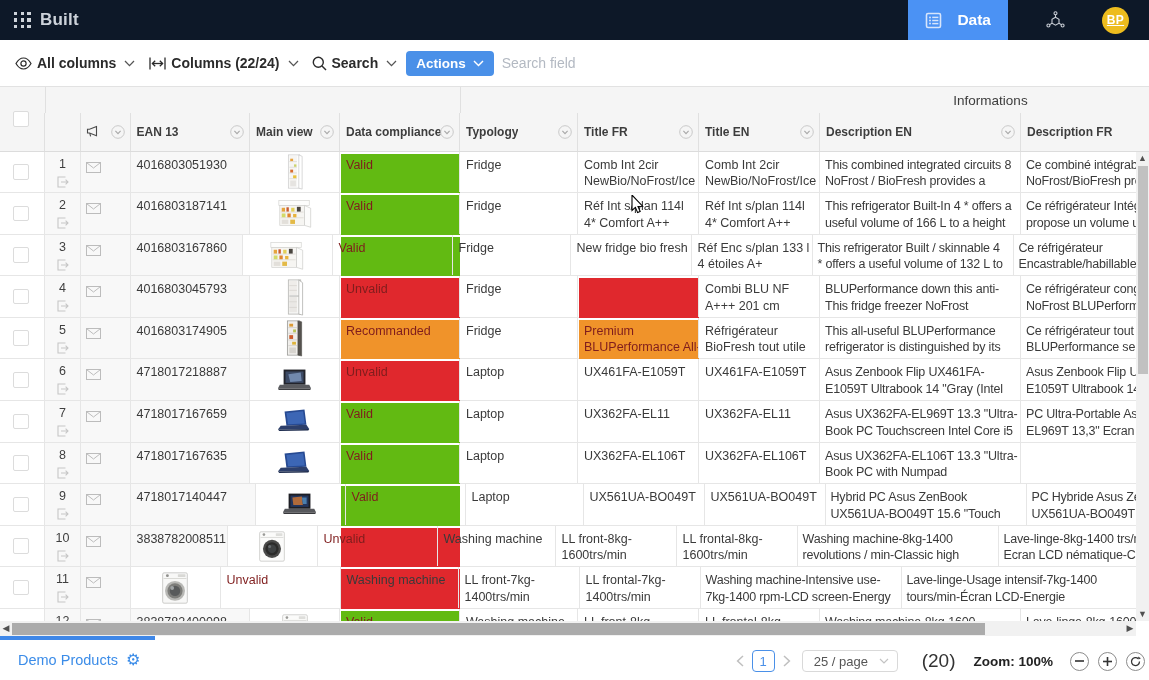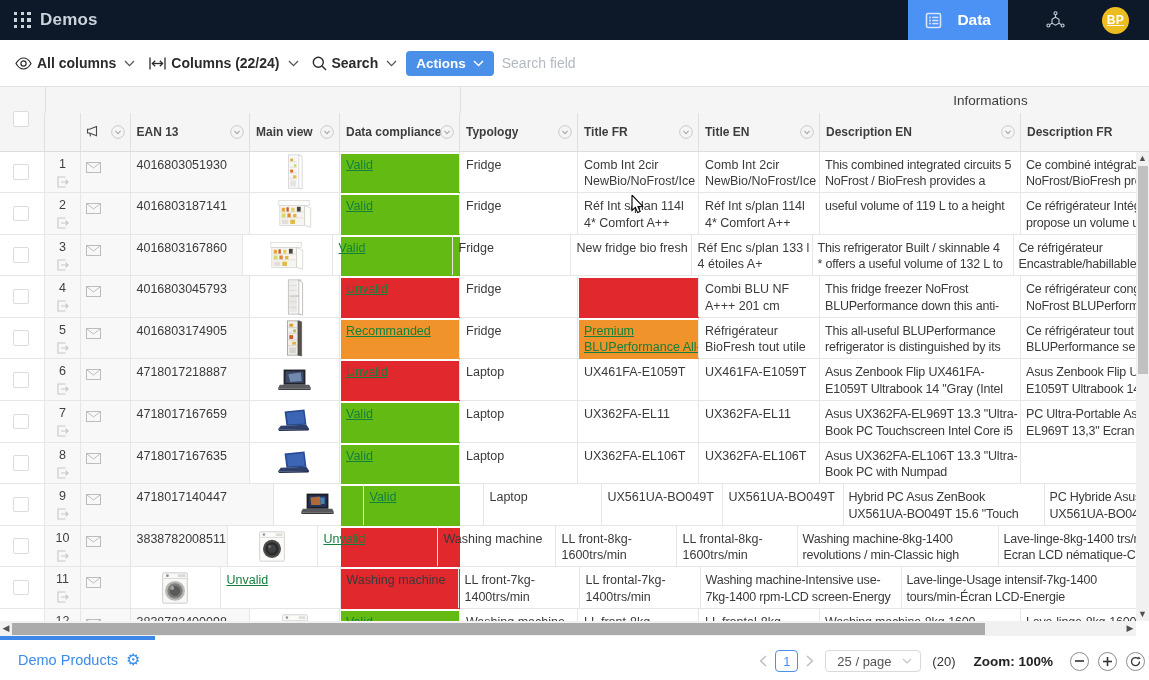--- a/index.html
+++ b/index.html
@@ -45,21 +45,21 @@
   .row { display:flex; height:41.6px; border-bottom:1px solid #e6e6e6; position:relative; }
   .cell { height:100%; border-right:1px solid #e6e6e6; position:relative; z-index:2; overflow:hidden; padding:5px 8px 0 6px; font-size:12.5px; line-height:16.5px; color:#3a3a3a; }
   .cell .ln { white-space:nowrap; }
   .c-check { display:flex; align-items:center; justify-content:flex-start; padding:0 0 0 13px; background:#fff; }
   .c-num { background:#f8f8f8; display:flex; flex-direction:column; align-items:center; padding:4px 0 0 0; color:#3f3f3f; }
   .c-num .opn { margin-top:3.5px; }
   .c-mail { background:#f8f8f8; padding-top:10px; padding-left:5px; }
   .c-ean { background:#f8f8f8; }
   .c-img { display:flex; align-items:center; justify-content:center; padding:0; }
   .fill { position:absolute; z-index:1; top:2px; bottom:-1px; }
-  .filltext { color:#15803d;text-decoration:underline; }
+  .filltext { color:#7f1d1d; }
   .ghost { border-right:none; }
 
   
   .vscroll { position:absolute; left:1136px; top:65.5px; width:13px; height:469.5px; background:#f1f1f1; z-index:10; }
   .vthumb { position:absolute; left:1.5px; width:10px; top:14px; height:208px; background:#c1c1c1; }
   .varrow { position:absolute; left:0; width:13px; height:13px; color:#505050; font-size:9px; line-height:13px; text-align:center; }
   .hscroll { position:absolute; left:0; top:535px; width:1136px; height:15px; background:#f1f1f1; z-index:10; }
   .hthumb { position:absolute; top:1.5px; height:12px; left:12px; width:973px; background:#ababab; }
   .harrow { position:absolute; top:0; width:12px; height:15px; color:#505050; font-size:9px; line-height:15px; text-align:center; }
   .corner { position:absolute; left:1136px; top:535px; width:13px; height:15px; background:#fff; z-index:10; }
@@ -67,21 +67,21 @@
   
   .footer { position:absolute; left:0; top:636px; width:1149px; height:44px; background:#fff; }
   .tab-indicator { position:absolute; left:0; top:0; width:155px; height:4px; background:#3e87e8; }
   .sheet-tab { position:absolute; left:18px; top:16px; display:flex; align-items:center; gap:8px; color:#3b8ce8; font-size:14.5px; cursor:pointer; }
   .gear { font-size:16px; line-height:16px; color:#3b8ce8; }
   .pager { position:absolute; right:4px; top:0; height:44px; padding-top:6px; display:flex; align-items:center; }
   .pg-arrow { color:#bfbfbf; font-size:14px; padding:0 8px; }
   .pg-num { width:23px; height:22px; border:1px solid #4a90e8; border-radius:4px; color:#4a90e8; font-size:13px; display:flex; align-items:center; justify-content:center; background:#fff; }
   .pg-size { width:96px; height:22px; border:1px solid #d9d9d9; border-radius:4px; background:#fff; color:#555; font-size:13px; display:flex; align-items:center; margin-left:3px; padding-left:11px; position:relative; }
   .pg-size .chev { position:absolute; right:8px; top:50%; margin-top:-3px; }
-  .pg-total { color:#333; font-size:13px; margin:0 18px 0 11px; }
+  .pg-total { color:#333; font-size:19px; margin:0 18px 0 24px; }
   .pg-zoom { color:#222; font-size:13.5px; font-weight:700; margin-right:17px; }
   .circle-btn { width:19px; height:19px; border-radius:50%; border:1px solid #8c8c8c; background:#fff; color:#333; display:flex; align-items:center; justify-content:center; margin-left:9px; font-size:13px; line-height:1; padding:0; cursor:pointer; }
 
   .cursor { position:absolute; left:631px; top:195px; z-index:50; pointer-events:none; }
   svg { display:block; }
 </style>
 </head>
 <body>
 
 <svg width="0" height="0" style="position:absolute">
@@ -190,21 +190,21 @@
       <i></i>
       <i></i>
       <i></i>
       <i></i>
       <i></i>
       <i></i>
       <i></i>
       <i></i>
       <i></i>
     </span>
-  <span class="app-title">Demos</span>
+  <span class="app-title">Built</span>
   <nav class="topnav">
     <div class="nav-tab active">
       <span>
         <svg width="17" height="17" viewBox="0 0 17 17">
             <rect x="1.5" y="1.5" width="14" height="14" rx="1.5" fill="none" stroke="#d7e5fb" stroke-width="1.6"></rect>
             <circle cx="5" cy="5.4" r="1" fill="#d7e5fb"></circle>
             <line x1="7.2" y1="5.4" x2="13.4" y2="5.4" stroke="#d7e5fb" stroke-width="1.5"></line>
             <circle cx="5" cy="8.5" r="1" fill="#d7e5fb"></circle>
             <line x1="7.2" y1="8.5" x2="13.4" y2="8.5" stroke="#d7e5fb" stroke-width="1.5"></line>
             <circle cx="5" cy="11.6" r="1" fill="#d7e5fb"></circle>
@@ -412,21 +412,21 @@
           <div class="cell" style="width:118px">Fridge</div>
           <div class="cell" style="width:121px;background:none;padding-right:2px">
             <div class="ln">Comb Int 2cir</div>
             <div class="ln">NewBio/NoFrost/Ice</div>
           </div>
           <div class="cell" style="width:121px;padding-right:2px">
             <div class="ln">Comb Int 2cir</div>
             <div class="ln">NewBio/NoFrost/Ice</div>
           </div>
           <div class="cell" style="width:201px;padding-left:5px;padding-right:0;letter-spacing:-0.2px">
-            <div class="ln">This combined integrated circuits 5</div>
+            <div class="ln">This combined integrated circuits 8</div>
             <div class="ln">NoFrost / BioFresh provides a</div>
           </div>
           <div class="cell ghost" style="width:219px;padding-left:5px;letter-spacing:-0.2px">
             <div class="ln">Ce combiné intégrable circuits 2</div>
             <div class="ln">NoFrost/BioFresh propose une</div>
           </div>
         </div>
         <div class="row">
           <div class="fill" style="left:341px;width:119px;background:#62ba12"></div>
           <div class="cell c-check" style="width:45px">
@@ -457,21 +457,22 @@
           <div class="cell" style="width:118px">Fridge</div>
           <div class="cell" style="width:121px;background:none;padding-right:2px">
             <div class="ln">Réf Int s/plan 114l</div>
             <div class="ln">4* Comfort A++</div>
           </div>
           <div class="cell" style="width:121px;padding-right:2px">
             <div class="ln">Réf Int s/plan 114l</div>
             <div class="ln">4* Comfort A++</div>
           </div>
           <div class="cell" style="width:201px;padding-left:5px;padding-right:0;letter-spacing:-0.2px">
-            <div class="ln">useful volume of 119 L to a height</div>
+            <div class="ln">This refrigerator Built-In 4 * offers a</div>
+            <div class="ln">useful volume of 166 L to a height</div>
           </div>
           <div class="cell ghost" style="width:219px;padding-left:5px;letter-spacing:-0.2px">
             <div class="ln">Ce réfrigérateur Intégrable 4*</div>
             <div class="ln">propose un volume utile de 119 L</div>
           </div>
         </div>
         <div class="row">
           <div class="fill" style="left:341px;width:119px;background:#62ba12"></div>
           <div class="cell c-check" style="width:45px">
             <span class="cb"></span>
@@ -543,22 +544,22 @@
           <div class="cell" style="width:120px;overflow:visible;background:none">
             <div class="filltext">Unvalid</div>
           </div>
           <div class="cell" style="width:118px">Fridge</div>
           <div class="cell filltext" style="width:121px;background:none;padding-right:2px"></div>
           <div class="cell" style="width:121px;padding-right:2px">
             <div class="ln">Combi BLU NF</div>
             <div class="ln">A+++ 201 cm</div>
           </div>
           <div class="cell" style="width:201px;padding-left:5px;padding-right:0;letter-spacing:-0.2px">
+            <div class="ln">BLUPerformance down this anti-</div>
             <div class="ln">This fridge freezer NoFrost</div>
-            <div class="ln">BLUPerformance down this anti-</div>
           </div>
           <div class="cell ghost" style="width:219px;padding-left:5px;letter-spacing:-0.2px">
             <div class="ln">Ce réfrigérateur congélateur</div>
             <div class="ln">NoFrost BLUPerformance de cet</div>
           </div>
         </div>
         <div class="row">
           <div class="fill" style="left:341px;width:119px;background:#f0932a"></div>
           <div class="fill" style="left:579px;width:120px;background:#f0932a"></div>
           <div class="cell c-check" style="width:45px">
@@ -741,21 +742,21 @@
               <svg width="12" height="12" viewBox="0 0 12 12" fill="none" stroke="#c6c6c6" stroke-width="1.1">
                 <path d="M8.5 1 L1 1 L1 11 L8.5 11"></path>
                 <path d="M4 6 L11 6 M8.6 3.6 L11 6 L8.6 8.4"></path>
               </svg>
             </span>
           </div>
           <div class="cell c-mail" style="width:49.5px"><span><svg width="15" height="11" viewBox="0 0 15 11" fill="none" stroke="#bcbcbc" stroke-width="1">
                 <rect x="0.5" y="0.5" width="14" height="10"></rect>
                 <path d="M0.7 0.7 L7.5 6 L14.3 0.7"></path>
               </svg></span></div>
-          <div class="cell c-ean" style="width:143px">4718017140447</div>
+          <div class="cell c-ean" style="width:125px">4718017140447</div>
           <div class="cell c-img" style="width:90px">
             <svg width="38" height="38" viewBox="0 0 40 40">
               <use href="#sym-laptop-dark2"></use>
             </svg>
           </div>
           <div class="cell" style="width:120px;overflow:visible;background:none">
             <div class="filltext">Valid</div>
           </div>
           <div class="cell" style="width:118px">Laptop</div>
           <div class="cell" style="width:121px;background:none;padding-right:2px">

